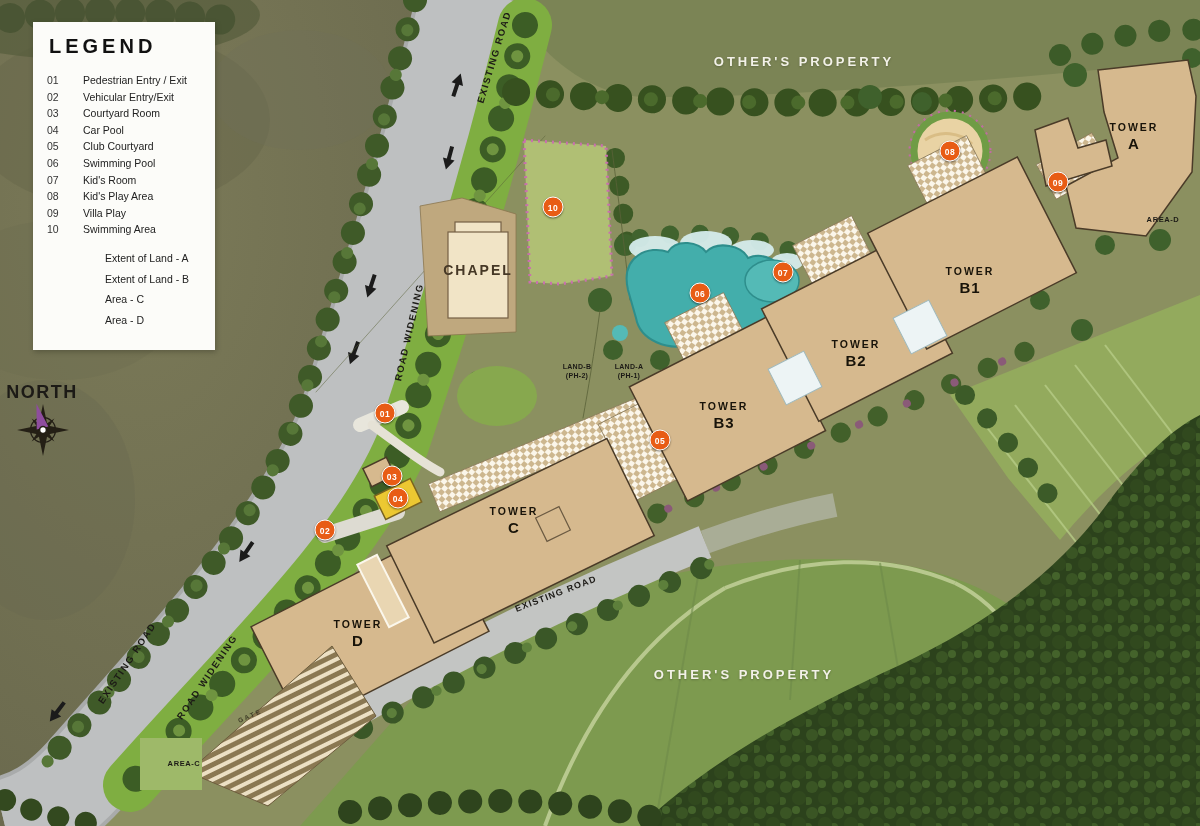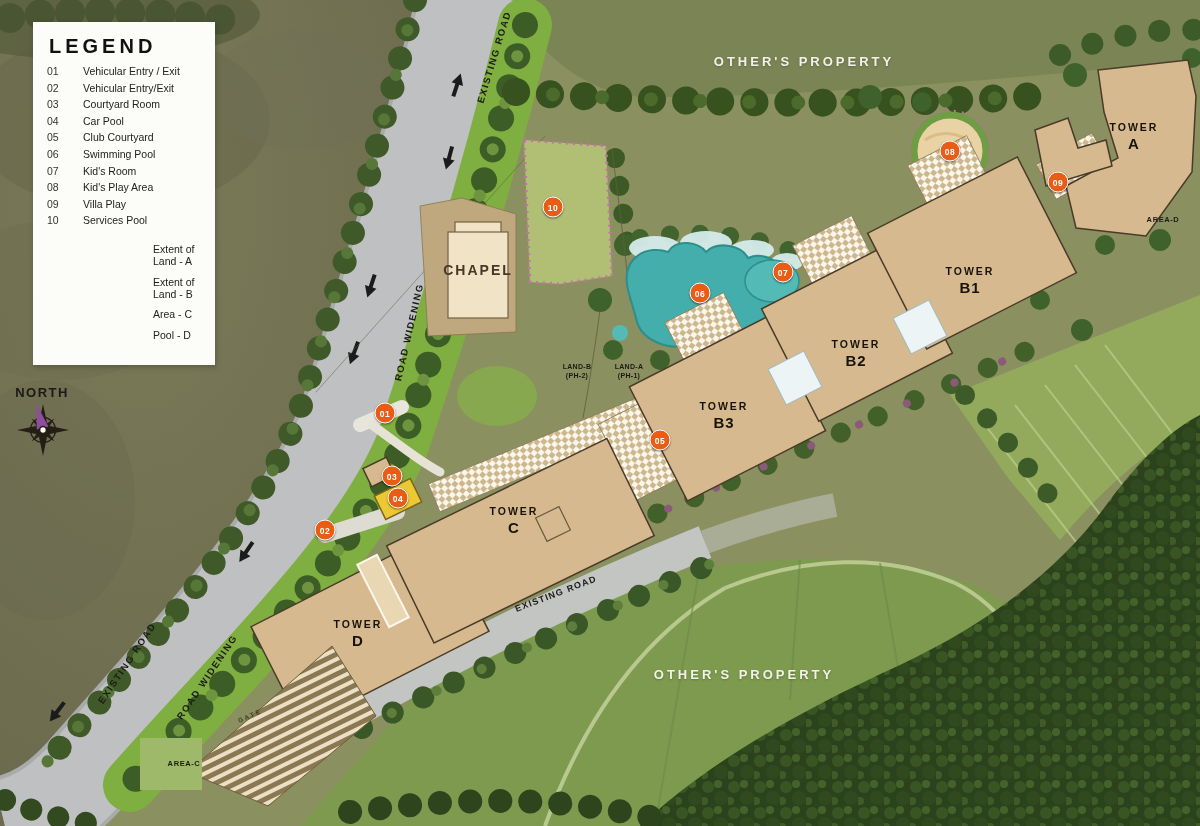--- a/index.html
+++ b/index.html
@@ -15,39 +15,39 @@
   .lbl.road-sm{font-size:9px;letter-spacing:1.2px;}
   .lbl.property{font-size:13px;letter-spacing:3px;color:var(--c-propertyText,#f3f1e8);
                 text-shadow:0 1px 2px rgba(60,70,40,.45);}
   .lbl.area{font-size:7.5px;letter-spacing:.6px;}
   .lbl.land{font-size:7px;letter-spacing:.3px;line-height:1.35;}
   .lbl.tower{letter-spacing:2px;color:#181309;}
   .lbl.tower .l1{font-size:10.5px;}
   .lbl.tower .l2{font-size:15px;letter-spacing:1px;margin-top:1px;}
   .lbl.chapel{font-size:14px;letter-spacing:2px;color:#463826;}
   .lbl.gate{font-size:6.5px;letter-spacing:2px;color:#33301f;opacity:.85;}
-  .lbl.north{font-size:13px;letter-spacing:1.5px;}
+  .lbl.north{font-size:18px;letter-spacing:1.5px;}
 
   
   .marker{position:absolute;width:19px;height:19px;border-radius:50%;
           background:var(--c-marker,#e85c15);border:1px solid #fff;
           box-shadow:0 1px 2px rgba(0,0,0,.45);color:#fff;font-size:8.5px;
           font-weight:bold;display:flex;align-items:center;justify-content:center;
           transform:translate(-50%,-50%);letter-spacing:.5px;}
 
   
   .legend{position:absolute;left:33px;top:22px;width:156px;
           background:var(--c-legendBg,#fcfcf9);padding:13px 12px 16px 14px;
           box-shadow:1px 2px 5px rgba(40,40,30,.35);color:#222;}
-  .legend-title{font-size:20px;font-weight:bold;letter-spacing:4px;margin:0 0 7px 2px;color:#111;}
+  .legend-title{font-size:20px;font-weight:bold;letter-spacing:4px;margin:0 0 16px 2px;color:#111;}
   .legend-row{display:flex;font-size:10.5px;margin-bottom:4.6px;line-height:12px;}
   .legend-num{width:36px;flex:none;color:#333;}
   .legend-label{color:#222;}
   .legend-extents{margin:17px 0 0 58px;}
-  .legend-extent{font-size:10.5px;margin-bottom:8.5px;color:#222;margin-left:48px;}
+  .legend-extent{font-size:10.5px;margin-bottom:8.5px;color:#222;}
 
   .compass{position:absolute;left:12px;top:399px;}
 </style>
 </head>
 <body>
 
 <div id="stage">
 
   <svg id="map-svg" width="1200" height="826" viewBox="0 0 1200 826">
     <defs>
@@ -328,21 +328,21 @@
       <div class="marker" style="left: 950px; top: 151px;">08</div>
       <div class="marker" style="left: 1058px; top: 182px;">09</div>
       <div class="marker" style="left: 553px; top: 207px;">10</div>
     </div>
 
   <div class="legend">
     <div class="legend-title">LEGEND</div>
     <div id="legend-items">
         <div class="legend-row">
           <span class="legend-num">01</span>
-          <span class="legend-label">Vehicular Entry / Exit</span>
+          <span class="legend-label">Pedestrian Entry / Exit</span>
         </div>
         <div class="legend-row">
           <span class="legend-num">02</span>
           <span class="legend-label">Vehicular Entry/Exit</span>
         </div>
         <div class="legend-row">
           <span class="legend-num">03</span>
           <span class="legend-label">Courtyard Room</span>
         </div>
         <div class="legend-row">
@@ -364,28 +364,28 @@
         <div class="legend-row">
           <span class="legend-num">08</span>
           <span class="legend-label">Kid's Play Area</span>
         </div>
         <div class="legend-row">
           <span class="legend-num">09</span>
           <span class="legend-label">Villa Play</span>
         </div>
         <div class="legend-row">
           <span class="legend-num">10</span>
-          <span class="legend-label">Services Pool</span>
+          <span class="legend-label">Swimming Area</span>
         </div>
       </div>
     <div id="legend-extents" class="legend-extents">
         <div class="legend-extent">Extent of Land - A</div>
         <div class="legend-extent">Extent of Land - B</div>
         <div class="legend-extent">Area - C</div>
-        <div class="legend-extent">Pool - D</div>
+        <div class="legend-extent">Area - D</div>
       </div>
   </div>
 
   <svg class="compass" width="62" height="62" viewBox="-31 -31 62 62">
     <circle r="12.5" fill="none" stroke="#221d15" stroke-width="1.3"></circle>
     <path d="M0,-26 L4.5,-4.5 L26,0 L4.5,4.5 L0,26 L-4.5,4.5 L-26,0 L-4.5,-4.5 Z" fill="#241f15"></path>
     <path d="M0,-26 L4.5,-4.5 L26,0 L4.5,4.5 L0,26 L-4.5,4.5 L-26,0 L-4.5,-4.5 Z" transform="rotate(45) scale(0.62)" fill="#241f15"></path>
     <path d="M0,-27 L6,-2 L-6,-2 Z" transform="rotate(-14)" fill="#8e4d9e"></path>
     <circle r="3.4" fill="#fff" stroke="#241f15" stroke-width="1.5"></circle>
   </svg>

